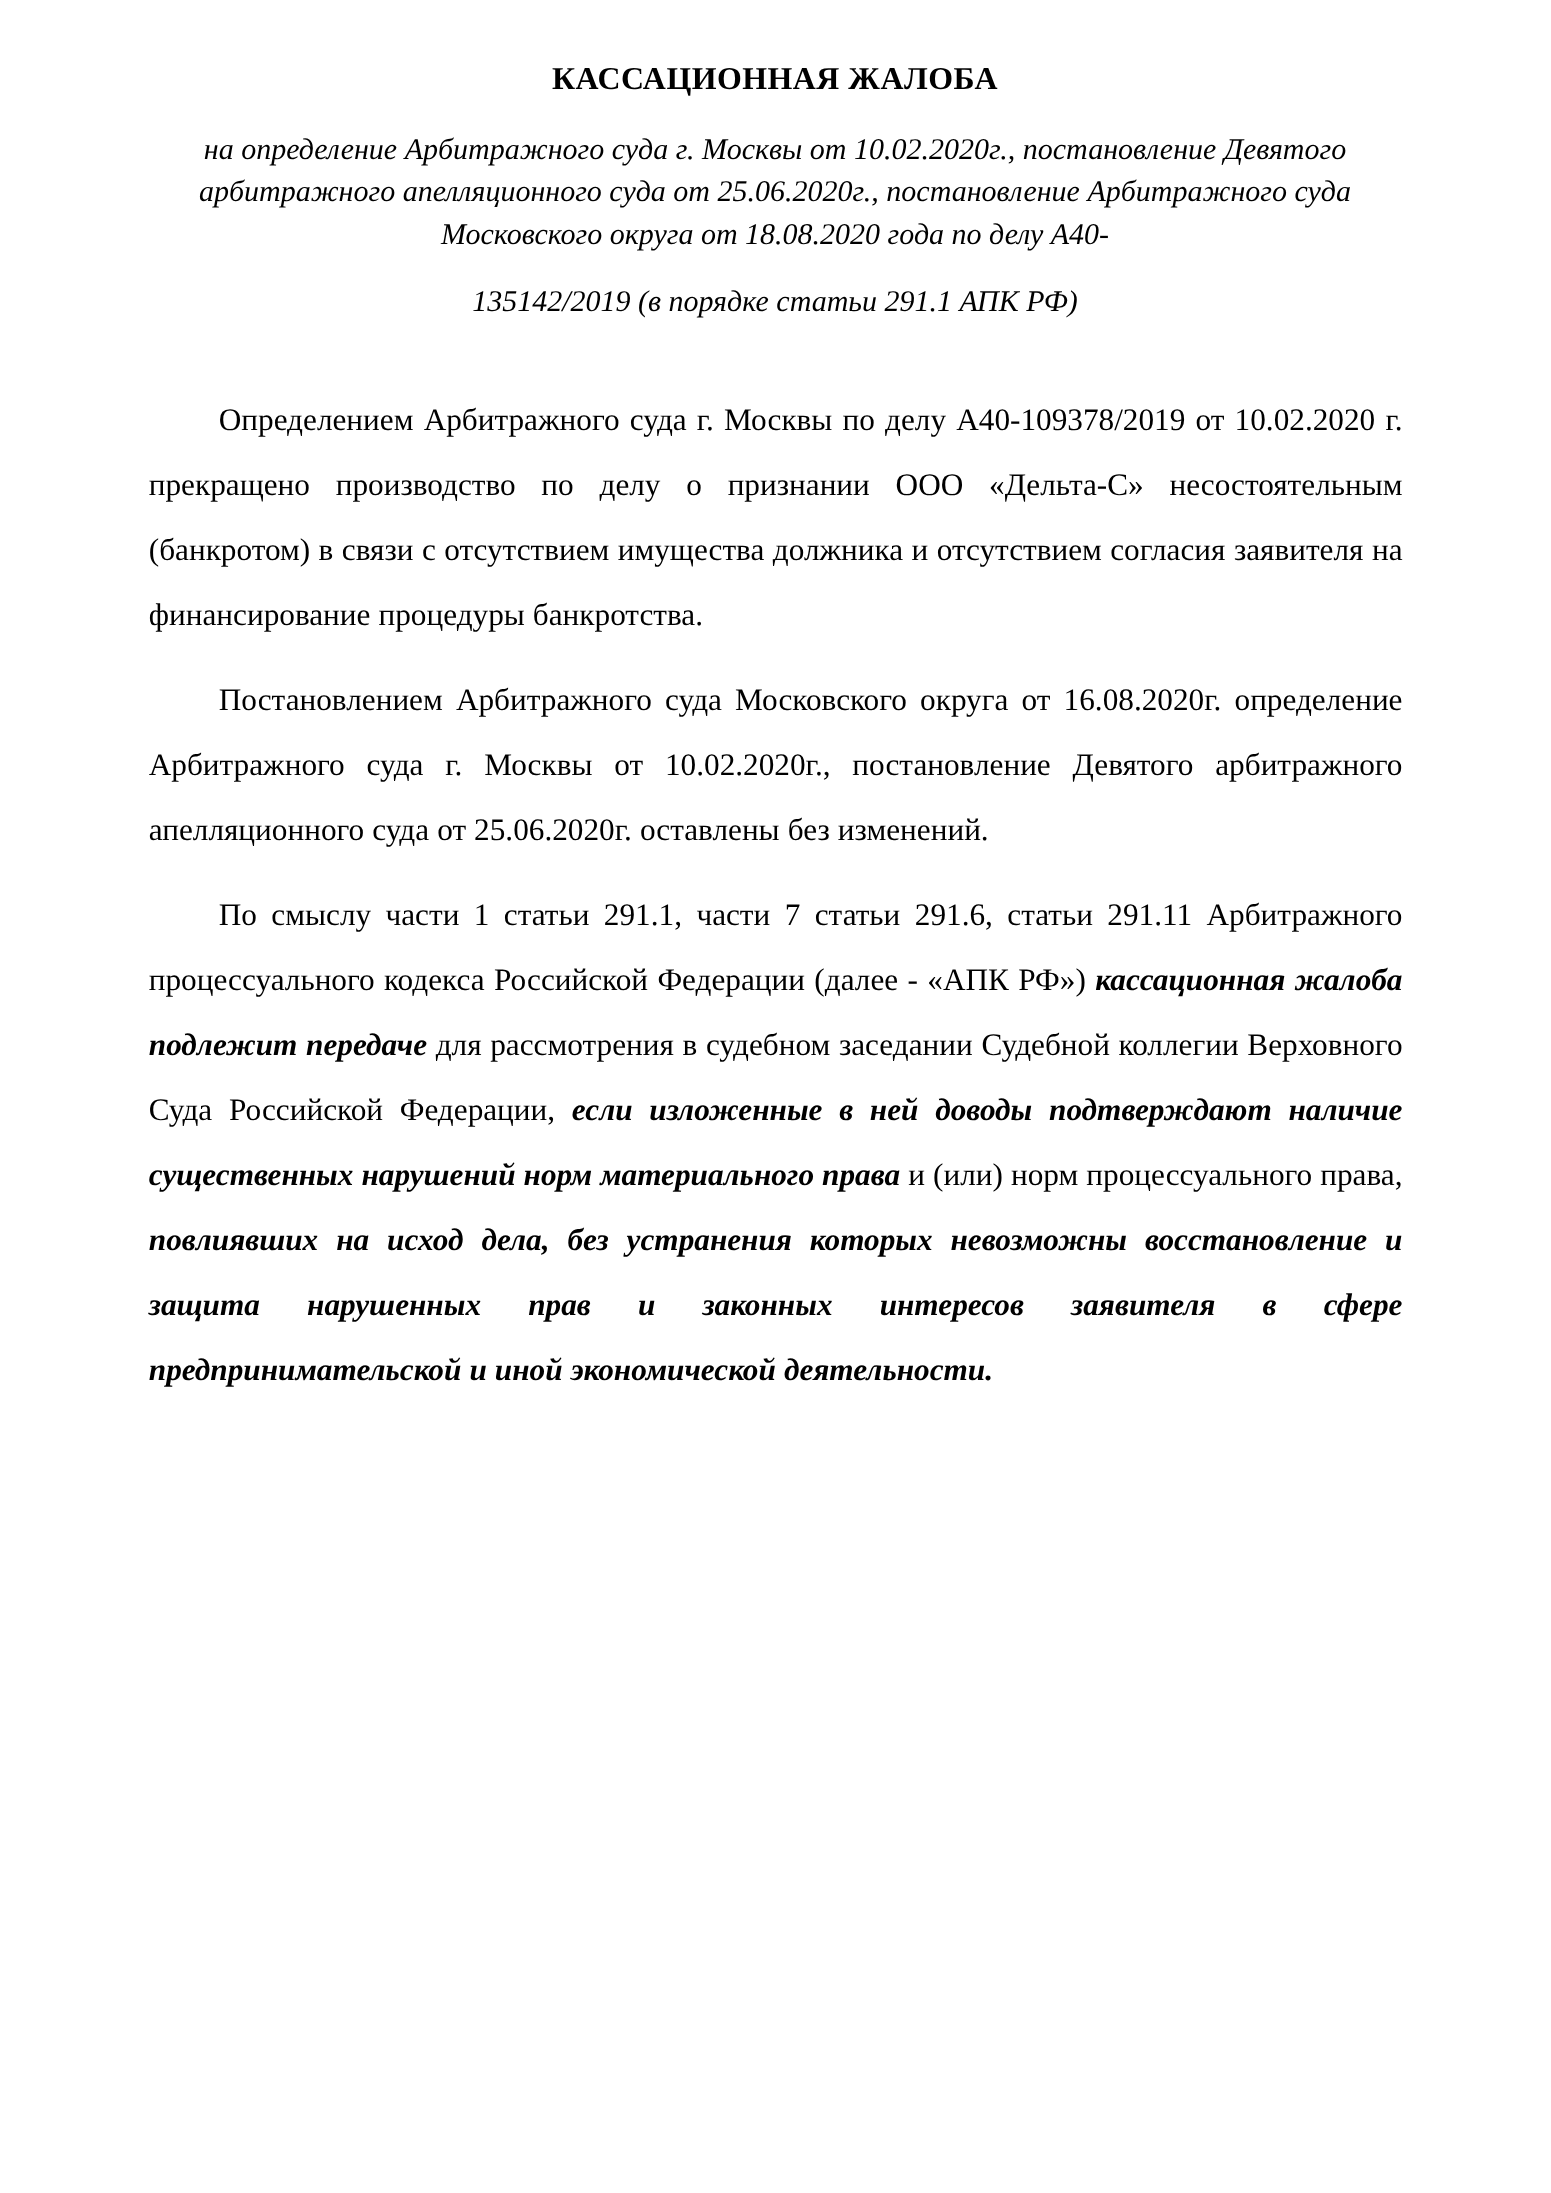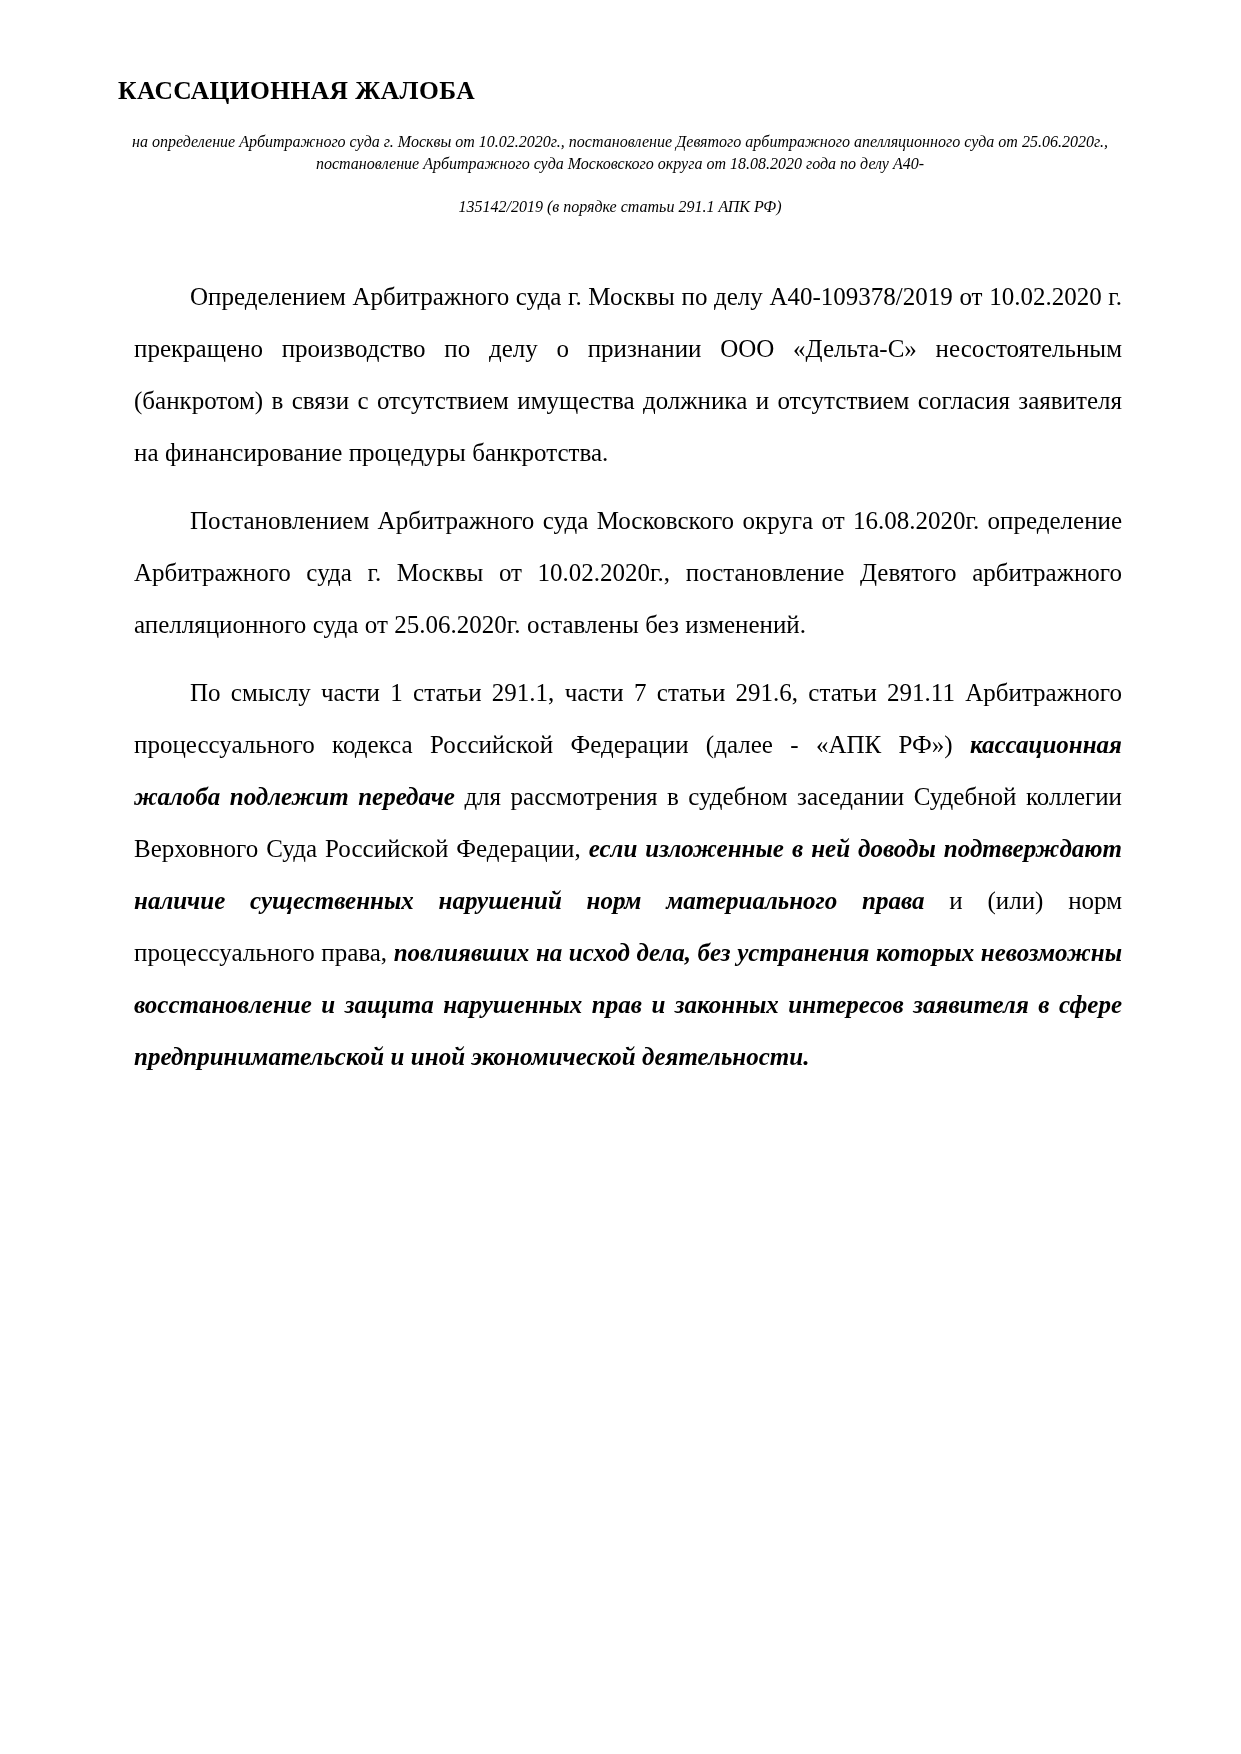--- a/index.html
+++ b/index.html
@@ -23,48 +23,49 @@
   }
   .content {
     position: absolute;
     left: 118px;
     top: 0;
     width: 1004px;
   }
   .doc-title {
     font-size: 25.5px;
     font-weight: bold;
+    text-align: center;
     letter-spacing: 0.4px;
     margin: 0;
-    padding-top: 76px;
+    padding-top: 48px;
     line-height: 1.2;
   }
   .doc-subtitle {
-    font-size: 16px;
+    font-size: 24px;
     font-style: italic;
     text-align: center;
     margin: 0;
     padding-top: 24px;
     line-height: 1.42;
     padding-left: 14px;
     padding-right: 14px;
   }
   .doc-subtitle .tail {
     display: block;
     padding-top: 20px;
   }
   .body-block {
     padding-top: 52px;
   }
   p.para {
     font-size: 25px;
     line-height: 2.08;
     text-align: justify;
     text-indent: 56px;
-    margin: 0 0 16px 16px;
+    margin: 0 0 16px 1px;
     -webkit-hyphens: none;
     hyphens: none;
     word-spacing: 0.2px;
   }
   p.para:last-child {
     margin-bottom: 0;
   }
   .bi {
     font-weight: bold;
     font-style: italic;

